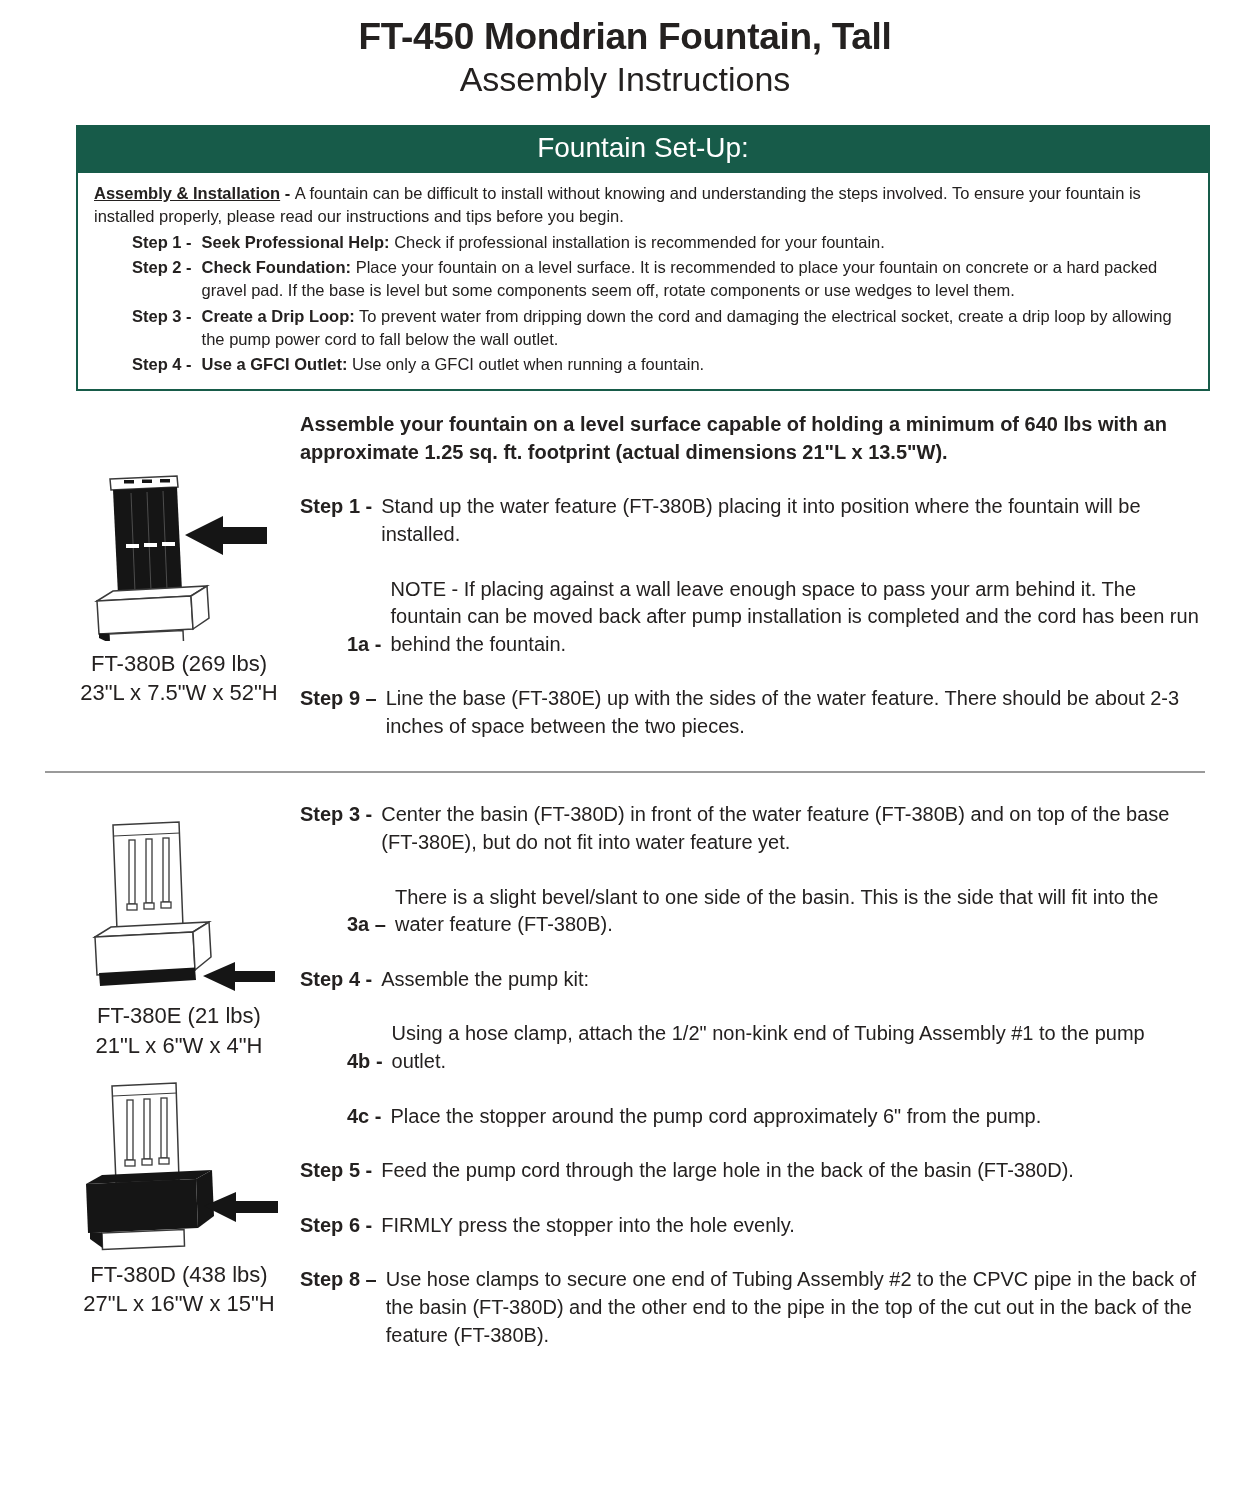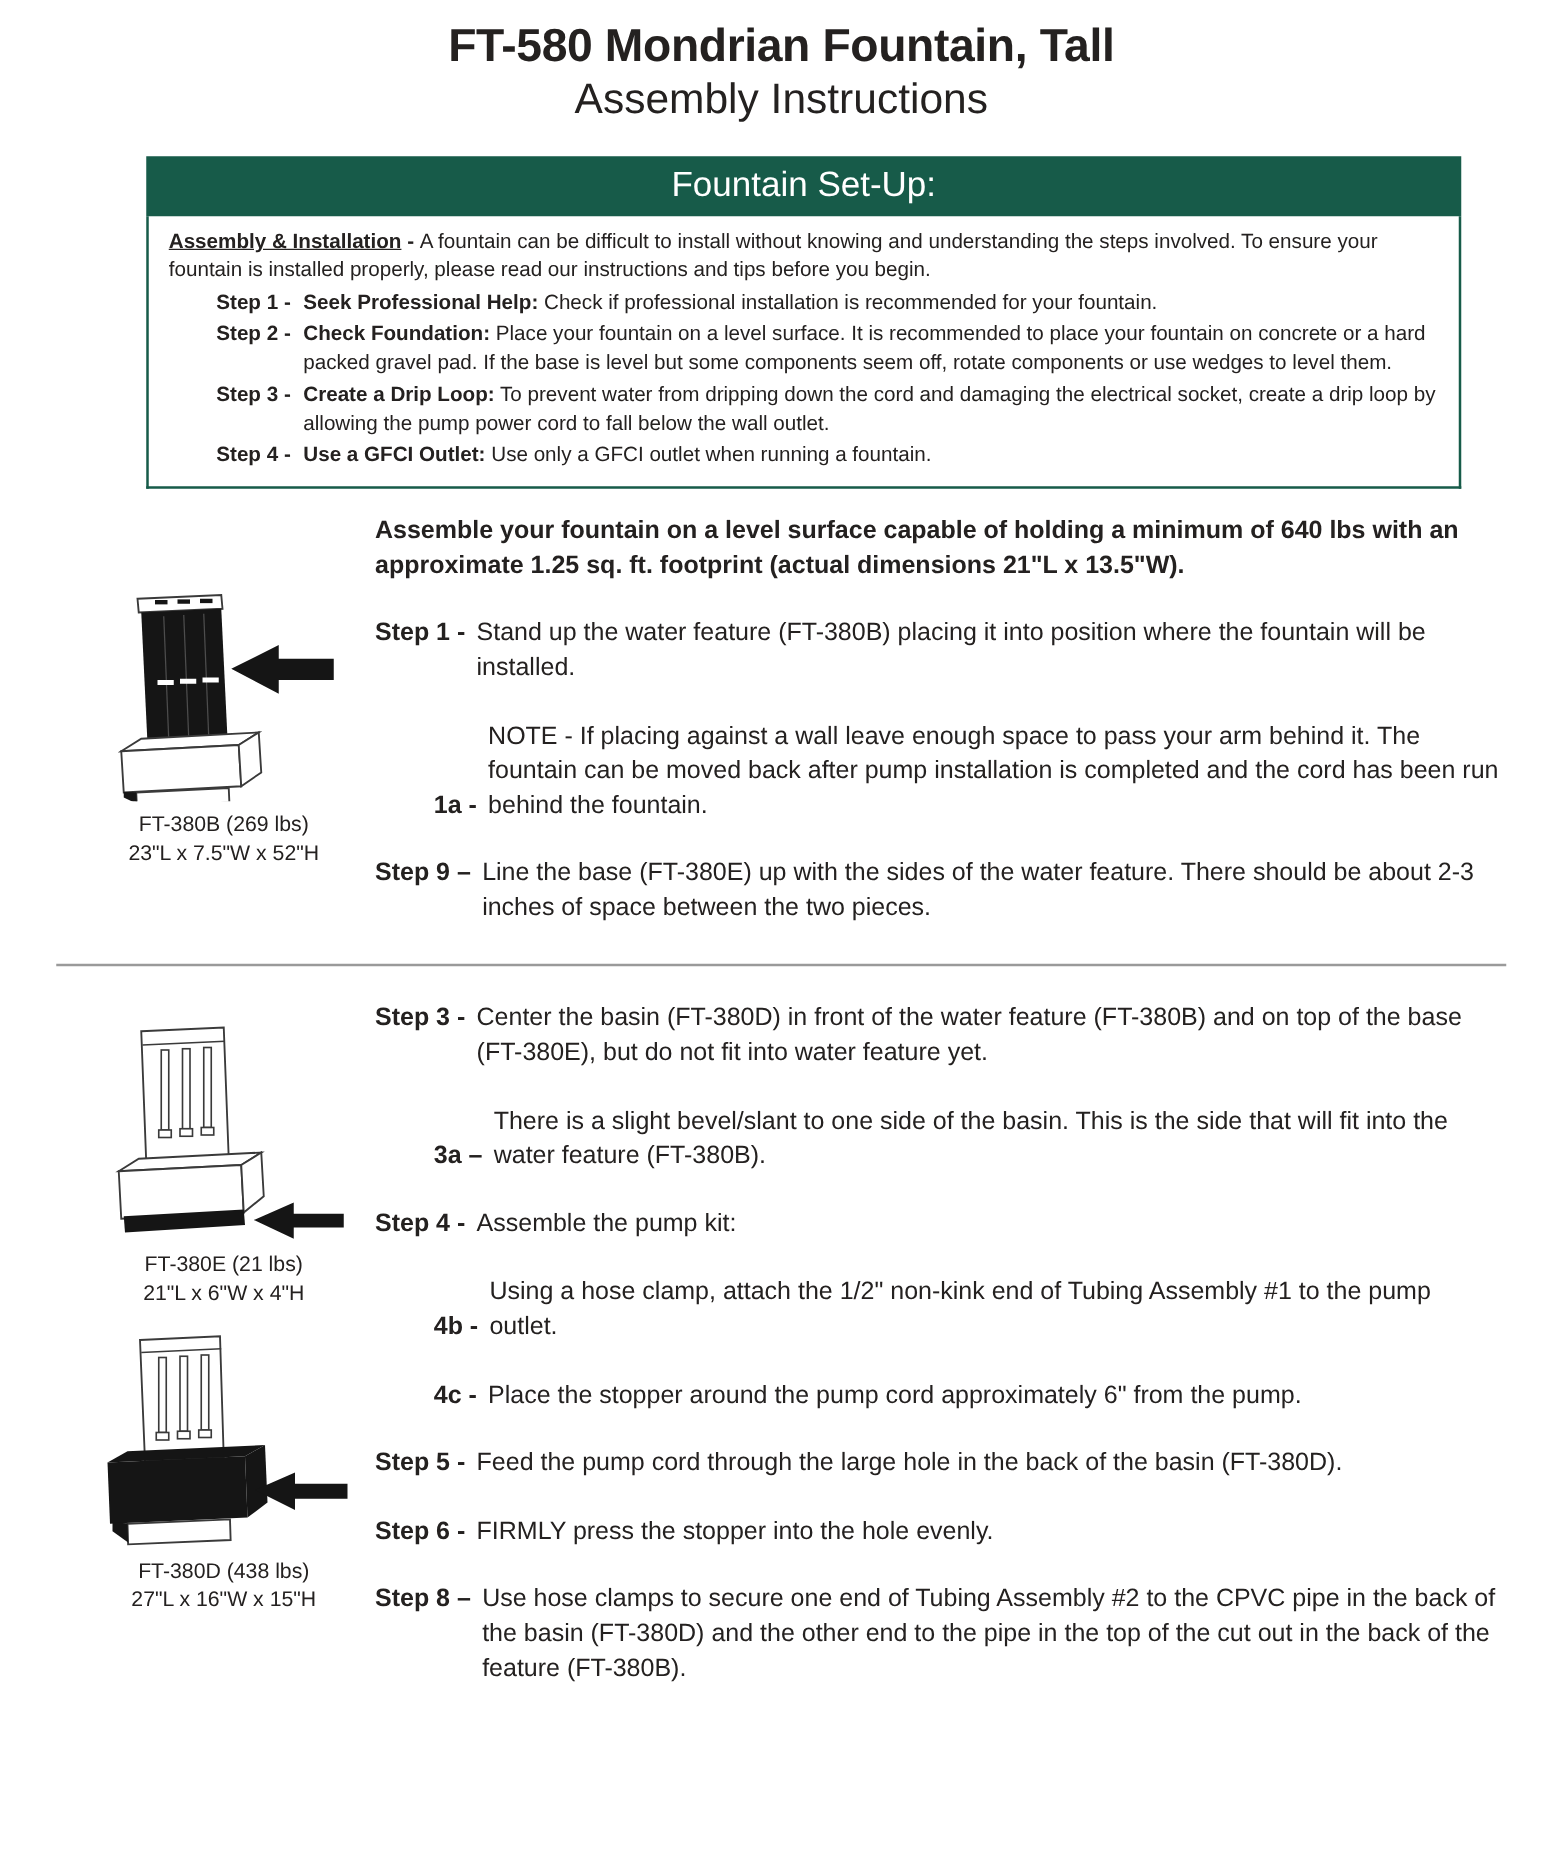--- a/index.html
+++ b/index.html
@@ -12,21 +12,21 @@
     width:1250px;height:1500px;box-sizing:border-box;
     font-family:"Liberation Sans",sans-serif;color:var(--ink);
     background:#fff;overflow:hidden;
   }
   
   .hdr{text-align:center;padding-top:16px;}
   .title{font-size:37px;font-weight:bold;margin:0;letter-spacing:-.3px;}
   .subtitle{font-size:34px;font-weight:normal;margin:2px 0 0;}
   .warning{font-size:19px;font-weight:bold;text-decoration:underline;margin:24px 0 0;}
   
-  .setup{margin:26px 81px 0;padding-left:36px;}
+  .setup{margin:26px 40px 0;padding-left:36px;}
   .banner{
     background:var(--green);color:#fff;text-align:center;
     font-size:28px;padding:7px 0 9px;font-weight:normal;
   }
   .setup-box{
     border:2px solid var(--green);border-top:none;
     padding:9px 16px 13px;font-size:16.5px;line-height:1.38;
   }
   .setup-intro{margin:0 0 2px;}
   .b{font-weight:bold;}
@@ -42,33 +42,33 @@
   .stepcol{flex:1;font-size:20px;line-height:1.38;padding-left:2px;}
   .lead{font-weight:bold;margin:0 0 27px;}
   .step{display:flex;margin-bottom:27px;}
   .step .slabel{font-weight:bold;white-space:nowrap;margin-right:9px;}
   .step .stext{flex:1;}
   .step.sub{margin-left:47px;align-items:flex-end;}
   .part1{margin-top:20px;}
   .divider{border:none;border-top:2px solid #9a9a9a;margin:4px 45px 28px;}
   
   figure{margin:0;text-align:center;}
-  figcaption{font-size:17px;line-height:1.32;margin-top:8px;}
+  figcaption{font-size:22px;line-height:1.32;margin-top:8px;}
   .fig1{padding-top:60px;}
   .fig2{padding-top:14px;}
   .fig3{margin-top:20px;}
   svg{display:block;margin:0 auto;}
 </style>
 </head>
 <body>
 
 <div class="page">
 
   <div class="hdr">
-    <h1 class="title">FT-580 Mondrian Fountain, Tall</h1>
+    <h1 class="title">FT-450 Mondrian Fountain, Tall</h1>
     <div class="subtitle">Assembly Instructions</div>
   </div>
 
   <div class="setup">
     <div class="banner">Fountain Set-Up:</div>
     <div class="setup-box">
       <p class="setup-intro"><span class="b u">Assembly &amp; Installation</span><span class="b"> - </span><span>A fountain can be difficult to install without knowing and understanding the steps involved. To ensure your fountain is installed properly, please read our instructions and tips before you begin.</span></p>
       <div class="setup-steps">
         <div class="sstep">
           <span class="slabel">Step 1 -</span>

